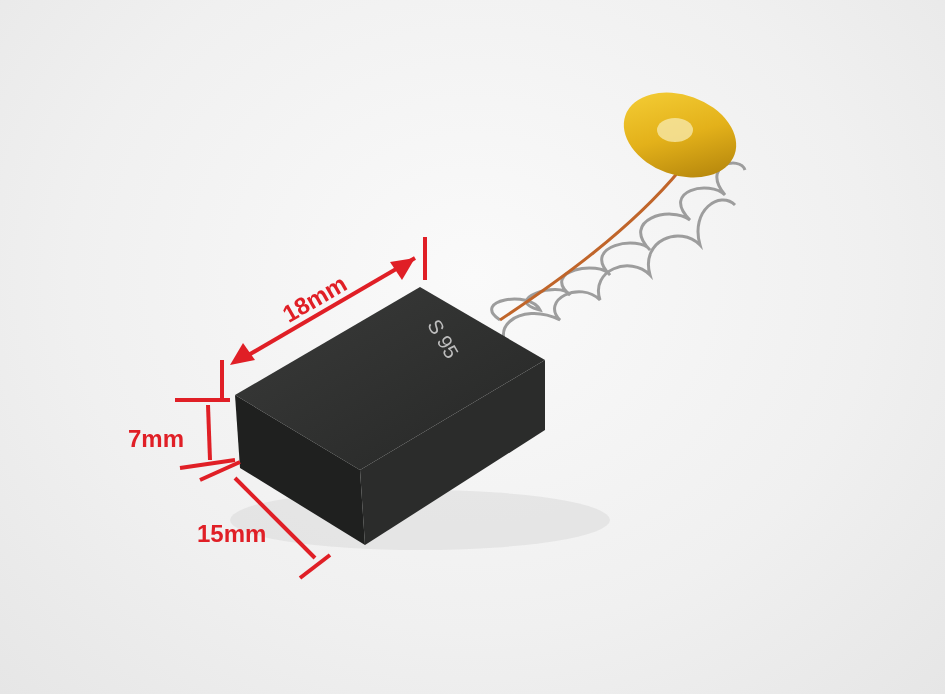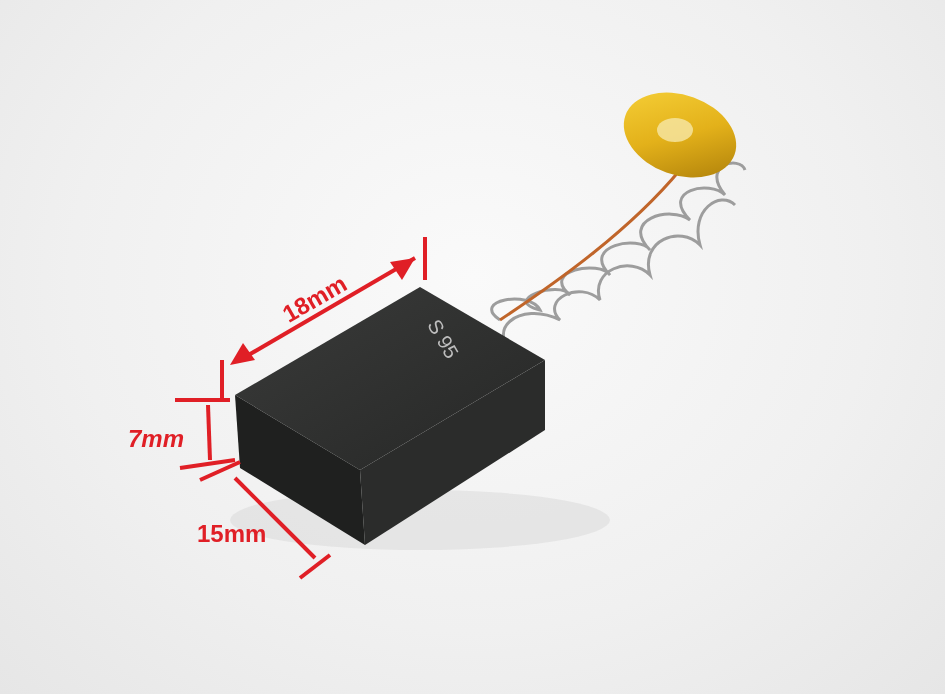--- a/index.html
+++ b/index.html
@@ -54,15 +54,15 @@
       <line x1="175" y1="400" x2="230" y2="400"></line>
       <line x1="180" y1="468" x2="235" y2="460"></line>
       <line x1="208" y1="405" x2="210" y2="460"></line>
       <line x1="200" y1="480" x2="240" y2="462"></line>
       <line x1="300" y1="578" x2="330" y2="555"></line>
       <line x1="235" y1="478" x2="315" y2="558"></line>
     </g>
   </svg>
 
   <span class="label" style="left:280px;top:285px;transform:rotate(-30deg);">18mm</span>
-  <span class="label" style="left:128px;top:425px;font-style:italic;">7mm</span>
+  <span class="label" style="left:128px;top:425px;">7mm</span>
   <span class="label" style="left:197px;top:520px;">15mm</span>
 </div>
 
 </body></html>

